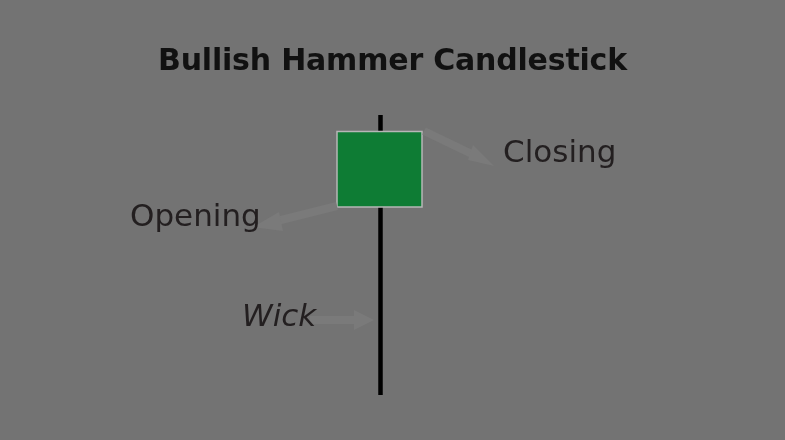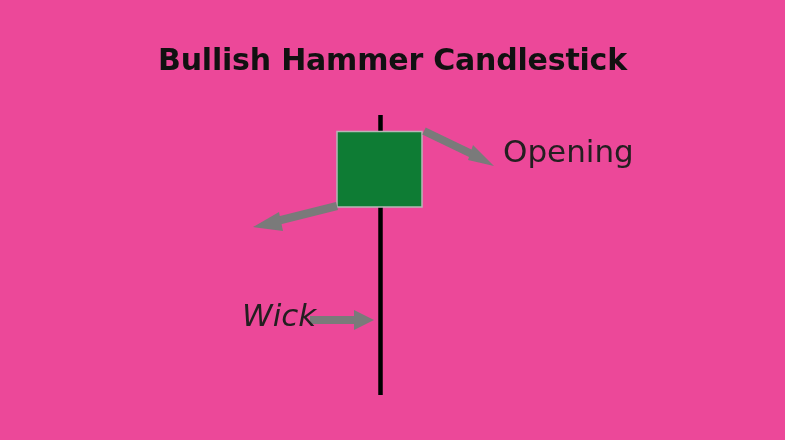--- a/index.html
+++ b/index.html
@@ -56,21 +56,21 @@
     top: 200px;
   }
   #label-wick {
     left: 242px;
     top: 300px;
   }
 </style>
 </head>
 <body>
 
-<div id="canvas" style="background: #ec4899;">
+<div id="canvas" style="background: #737373;">
 
   <div id="diagram-title" style="color: rgb(17, 17, 17);">Bullish Hammer Candlestick</div>
 
   <svg id="figure-svg" viewBox="0 0 785 440" xmlns="http://www.w3.org/2000/svg">
 
     <line x1="380.5" y1="115" x2="380.5" y2="395" stroke="#000000" stroke-width="4.5"></line>
 
     <rect x="337" y="131.5" width="85" height="75.5" fill="#0e7c34" stroke="#b7b7b7" stroke-width="1.5"></rect>
 
     <g>
@@ -82,18 +82,19 @@
       <line x1="337" y1="206" x2="273" y2="222" stroke="#7a7a7a" stroke-width="8" stroke-linecap="butt"></line>
       <polygon points="253,227 279,212 283,231" fill="#7a7a7a"></polygon>
     </g>
 
     <g>
       <line x1="310" y1="320" x2="358" y2="320" stroke="#7a7a7a" stroke-width="8" stroke-linecap="butt"></line>
       <polygon points="374,320 354,330 354,310" fill="#7a7a7a"></polygon>
     </g>
   </svg>
 
-  <div class="annotation-label" id="label-closing" style="color: rgb(35, 31, 32);">Opening</div>
+  <div class="annotation-label" id="label-closing" style="color: rgb(35, 31, 32);">Closing</div>
 
+  <div class="annotation-label" id="label-opening" style="color: rgb(35, 31, 32);">Opening</div>
 
   <div class="annotation-label" id="label-wick" style="color: rgb(35, 31, 32); font-style: italic;">Wick</div>
 
 </div>
 
 </body></html>

